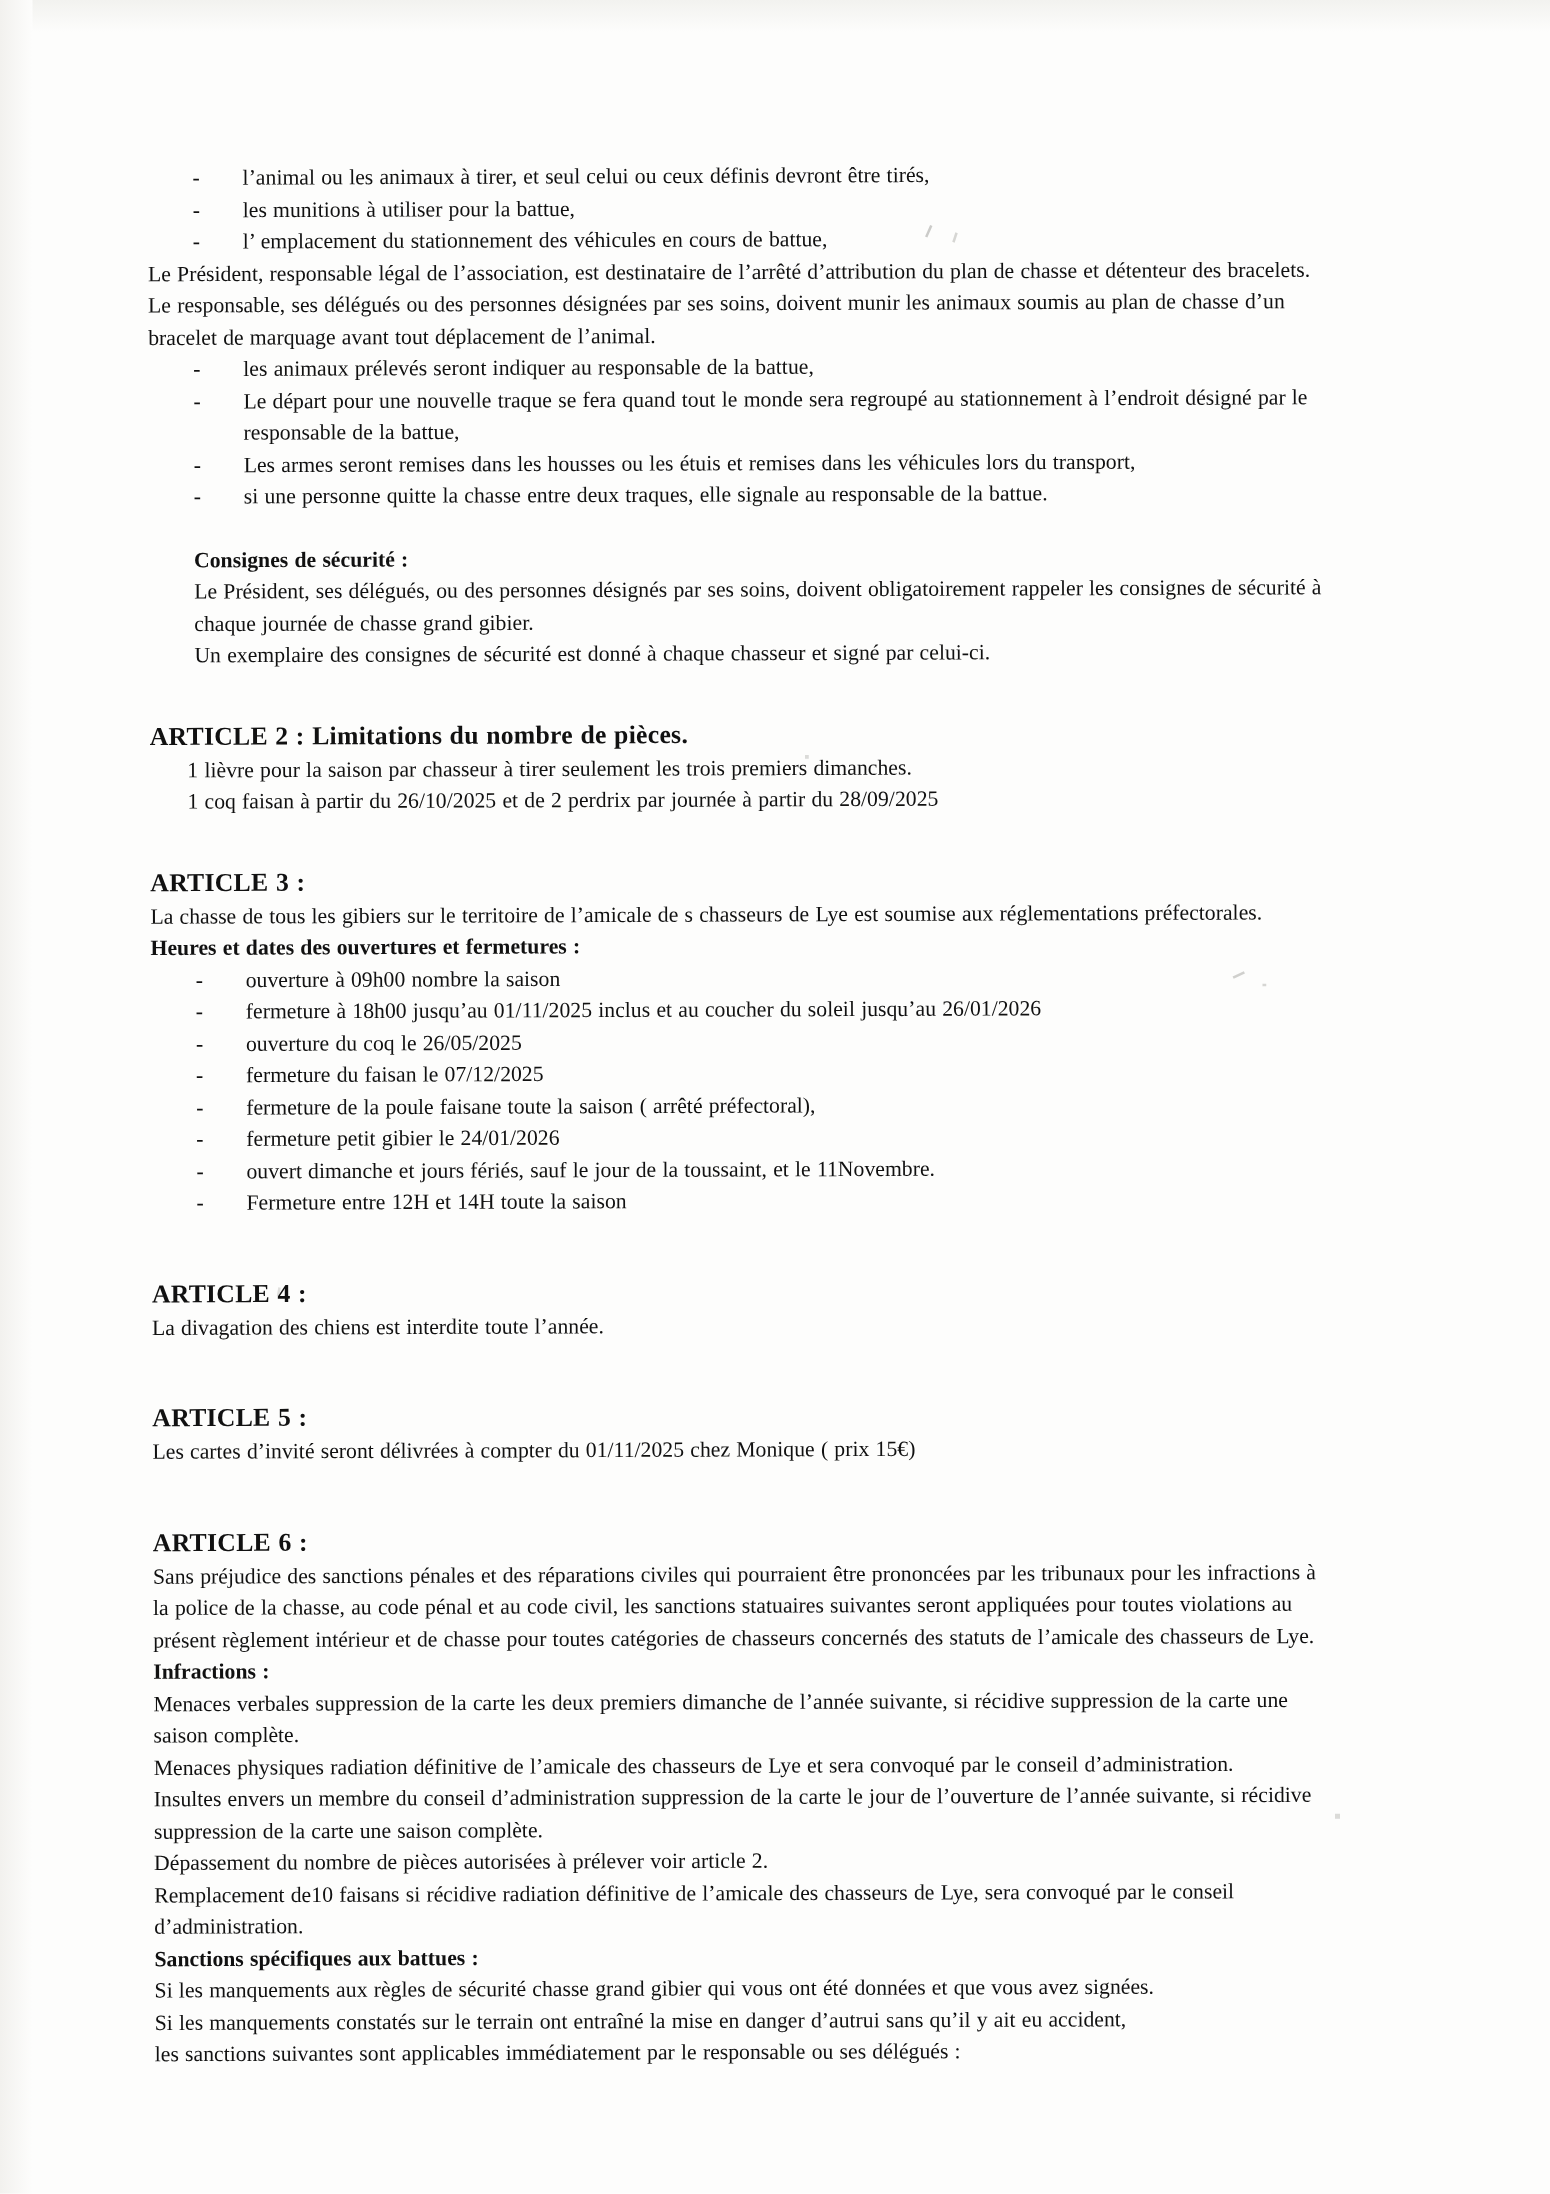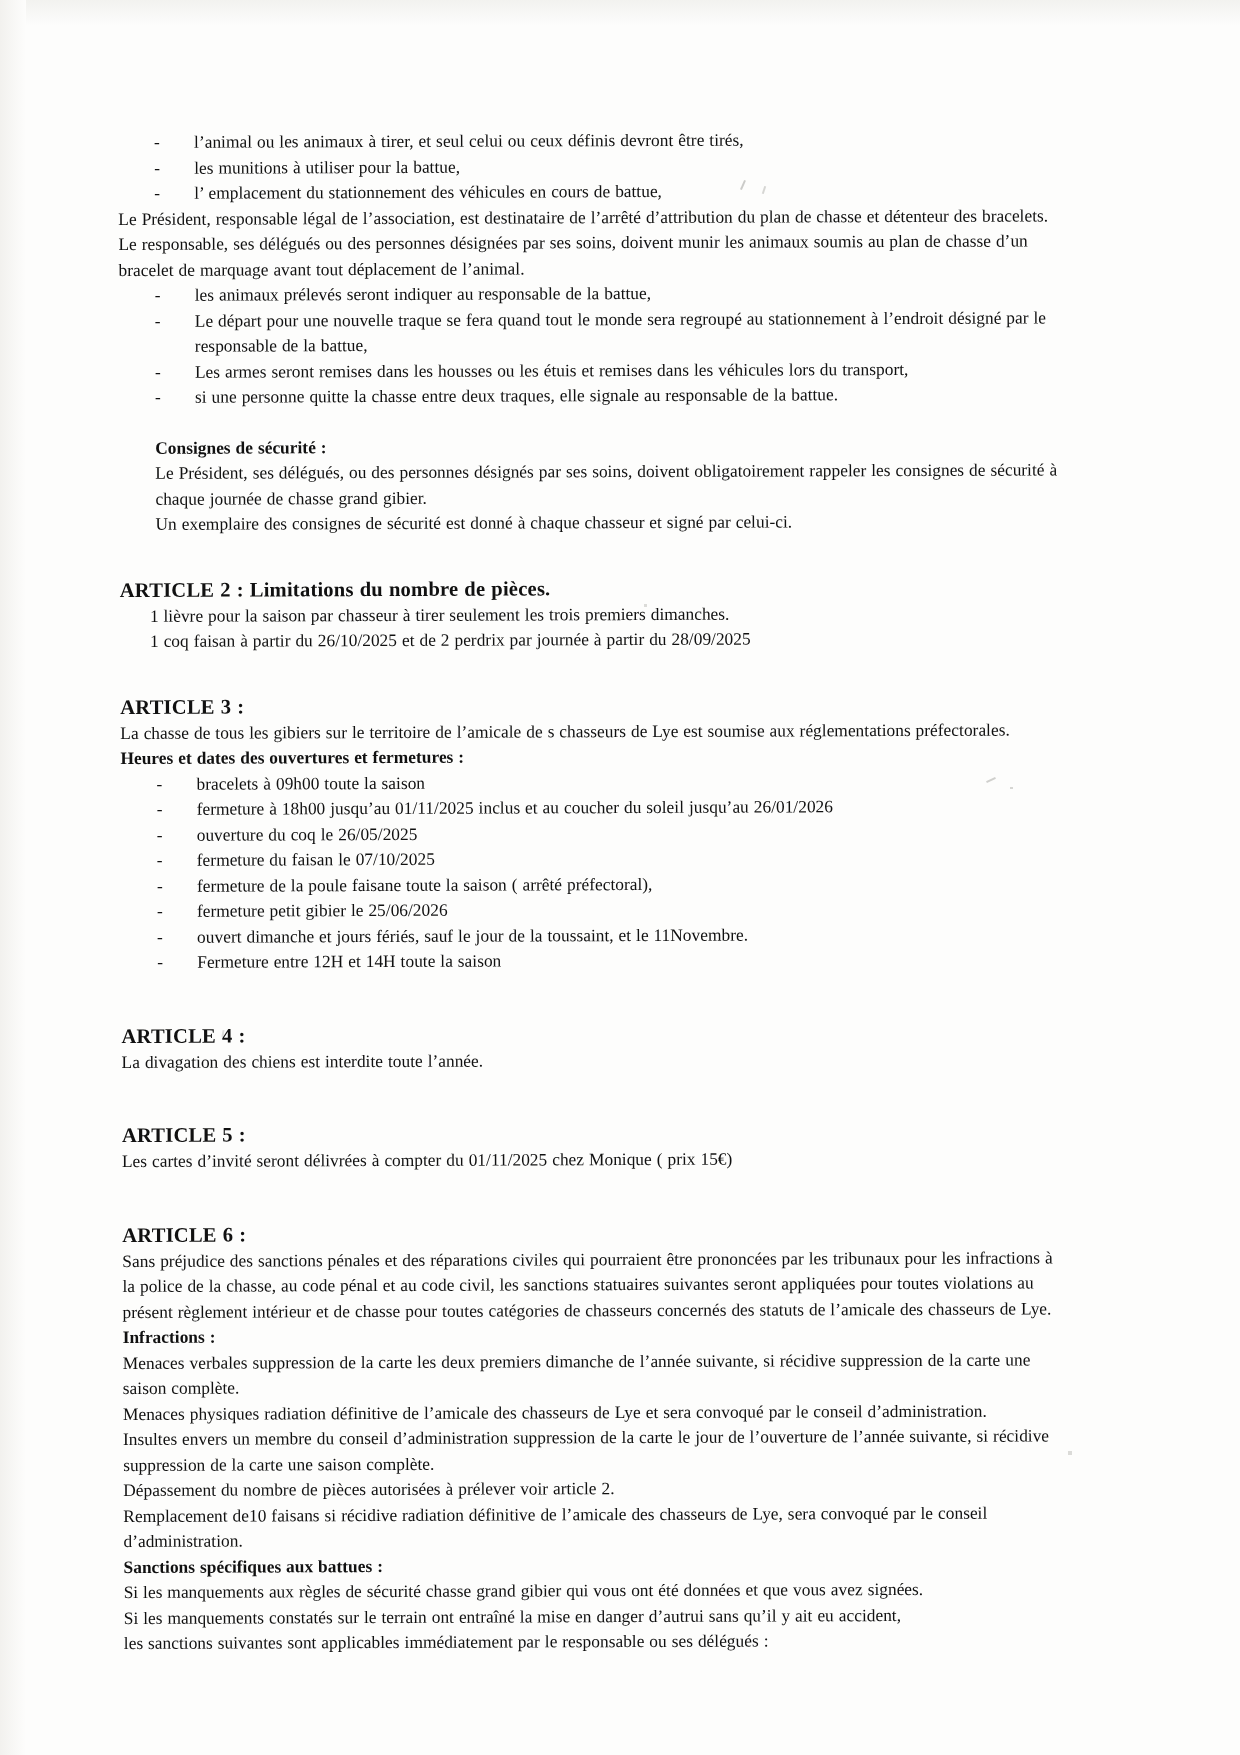--- a/index.html
+++ b/index.html
@@ -188,41 +188,41 @@
       </ul>
 
       <div class="gap-lg"></div>
 
       <h2 class="article">ARTICLE 3 :</h2>
       <p class="para">La chasse de tous les gibiers sur le territoire de l’amicale de s chasseurs de Lye est soumise aux réglementations préfectorales.</p>
       <h3 class="subhead">Heures et dates des ouvertures et fermetures :</h3>
       <ul class="dash">
         <li>
           <span class="dash-mark">-</span>
-          <span>bracelets à 09h00 toute la saison</span>
+          <span>ouverture à 09h00 nombre la saison</span>
         </li>
         <li>
           <span class="dash-mark">-</span>
           <span>fermeture à 18h00 jusqu’au 01/11/2025 inclus et au coucher du soleil jusqu’au 26/01/2026</span>
         </li>
         <li>
           <span class="dash-mark">-</span>
           <span>ouverture du coq le 26/05/2025</span>
         </li>
         <li>
           <span class="dash-mark">-</span>
-          <span>fermeture du faisan le 07/10/2025</span>
+          <span>fermeture du faisan le 07/12/2025</span>
         </li>
         <li>
           <span class="dash-mark">-</span>
           <span>fermeture de la poule faisane toute la saison ( arrêté préfectoral),</span>
         </li>
         <li>
           <span class="dash-mark">-</span>
-          <span>fermeture petit gibier le 25/06/2026</span>
+          <span>fermeture petit gibier le 24/01/2026</span>
         </li>
         <li>
           <span class="dash-mark">-</span>
           <span>ouvert dimanche et jours fériés, sauf le jour de la toussaint, et le 11Novembre.</span>
         </li>
         <li>
           <span class="dash-mark">-</span>
           <span>Fermeture entre 12H et 14H toute la saison</span>
         </li>
       </ul>

